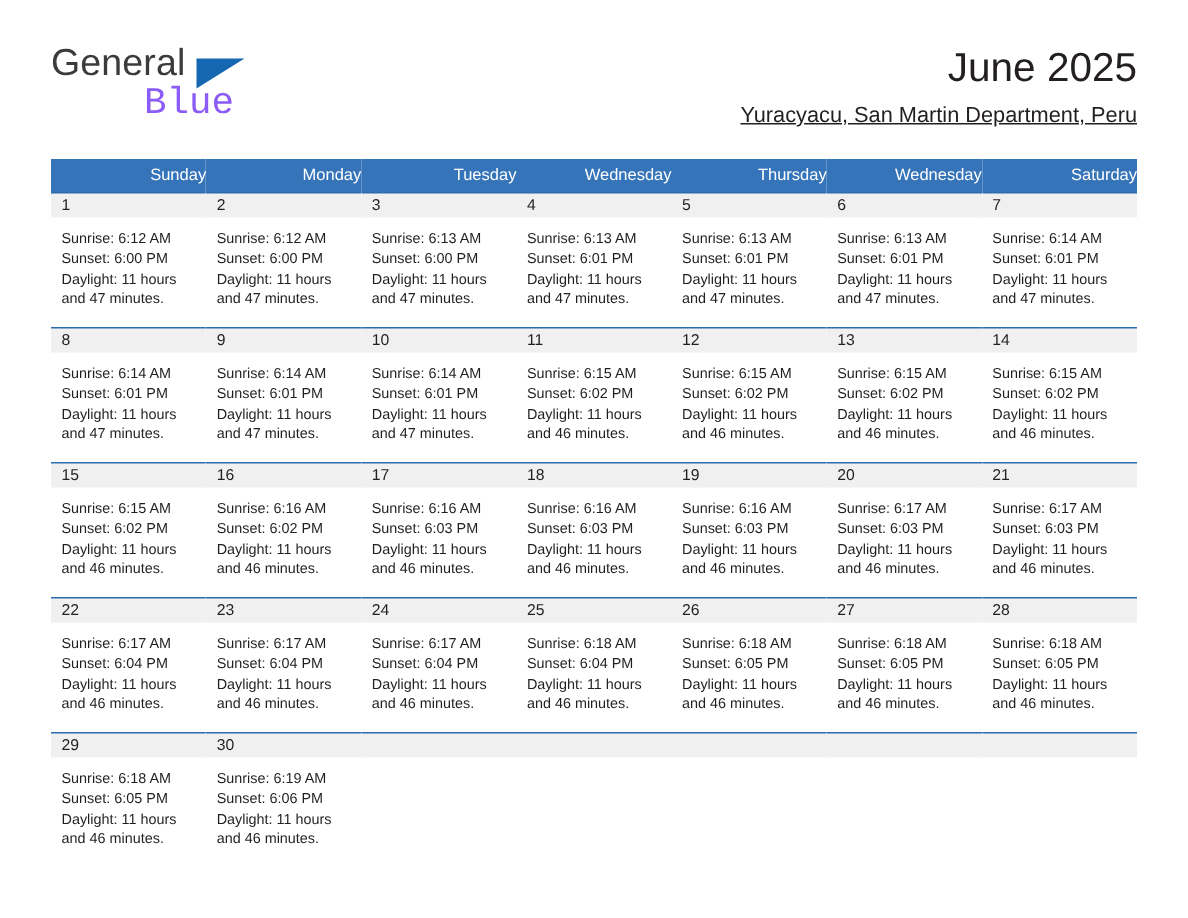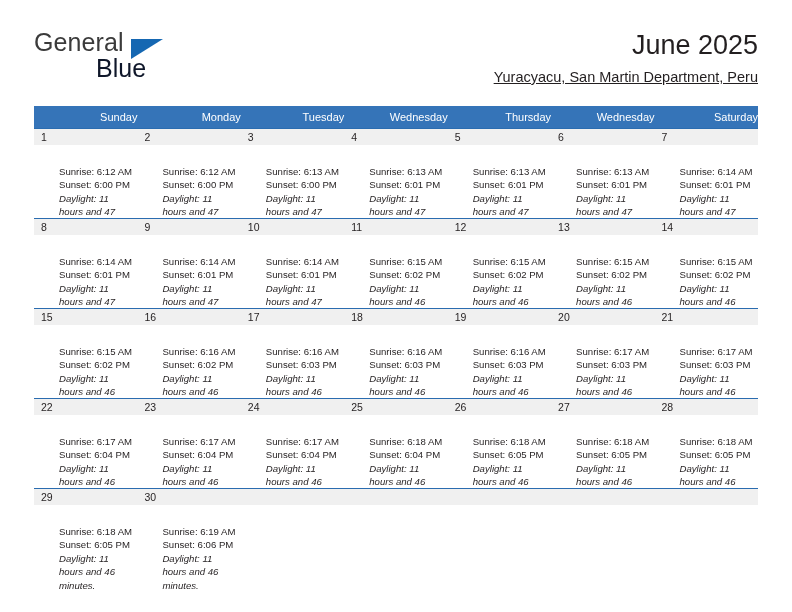--- a/index.html
+++ b/index.html
@@ -54,22 +54,22 @@
     width: 0;
     height: 0;
     border-left: 32px solid #1567b2;
     border-bottom: 20px solid transparent;
   }
   .brand-blue {
     position: absolute;
     left: 62px;
     top: 26px;
     font-size: 25px;
-    color: #0f172a;
-    font-family: Liberation Sans, sans-serif;
+    color: #8b5cf6;
+    font-family: Liberation Mono, monospace;
   }
 
   .title-block {
     position: absolute;
     right: 0;
     top: 0;
     text-align: right;
     margin-left: 14px;
   }
   .cal-title {
@@ -126,28 +126,27 @@
     background: #f0f0f0;
     border-top: 1.6px solid #2a6cb0;
     box-sizing: border-box;
     padding: 1px 0 0 7px;
     font-size: 10.5px;
     color: #231f20;
     line-height: 14px;
   }
 
   .cell-body {
-    padding: 20px 6px 0 7px;
+    padding: 8px 6px 0 7px;
     font-size: 9.6px;
     line-height: 13.4px;
     color: #231f20;
-    margin-left: 18px;
   }
   .cell-body div { white-space: nowrap; }
-  .cell-body .daylight-wrap { white-space: normal; font-style: italic; }
+  .cell-body .daylight-wrap { white-space: normal; }
 
   .empty .cell-body { visibility: hidden; }
 </style>
 </head>
 <body>
 
 <div class="page">
 
   <div class="header">
 

